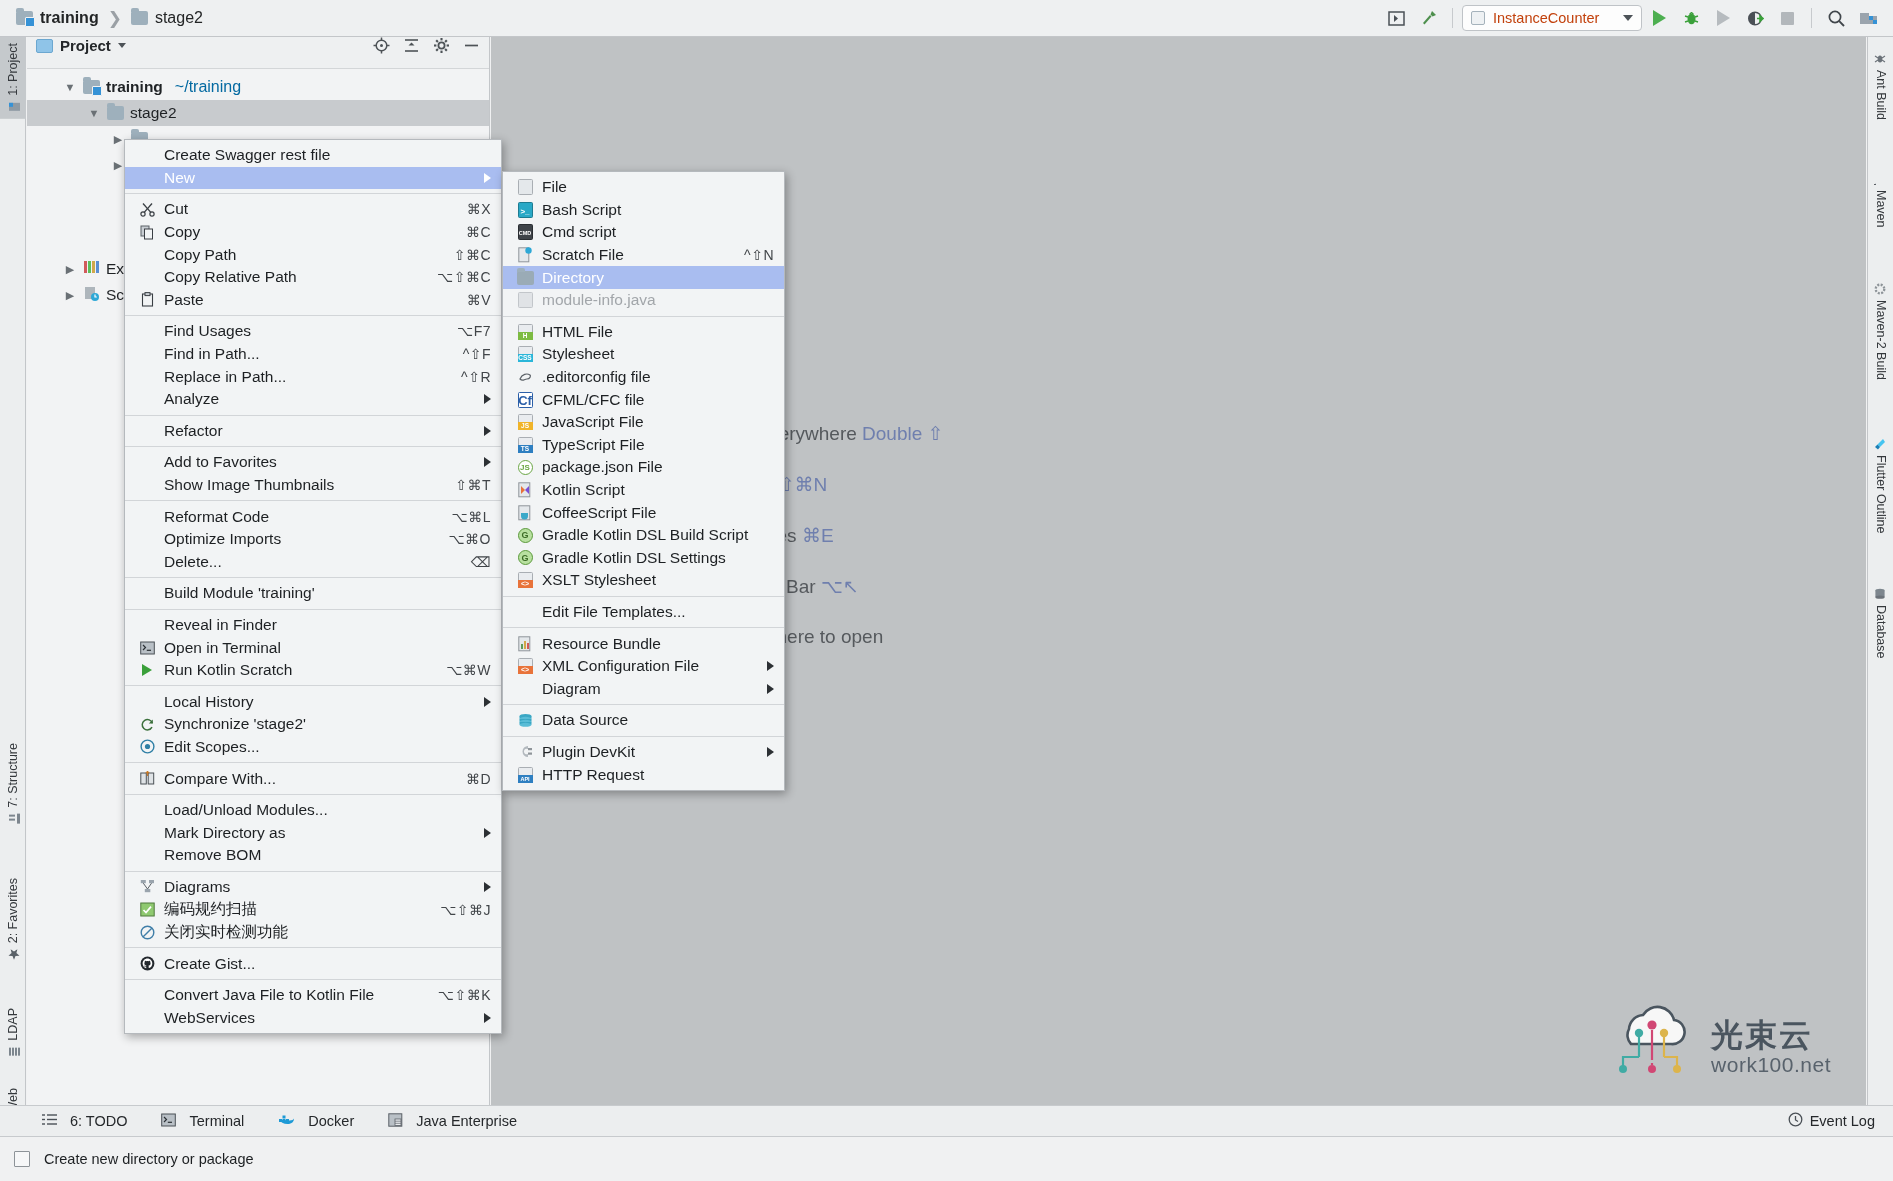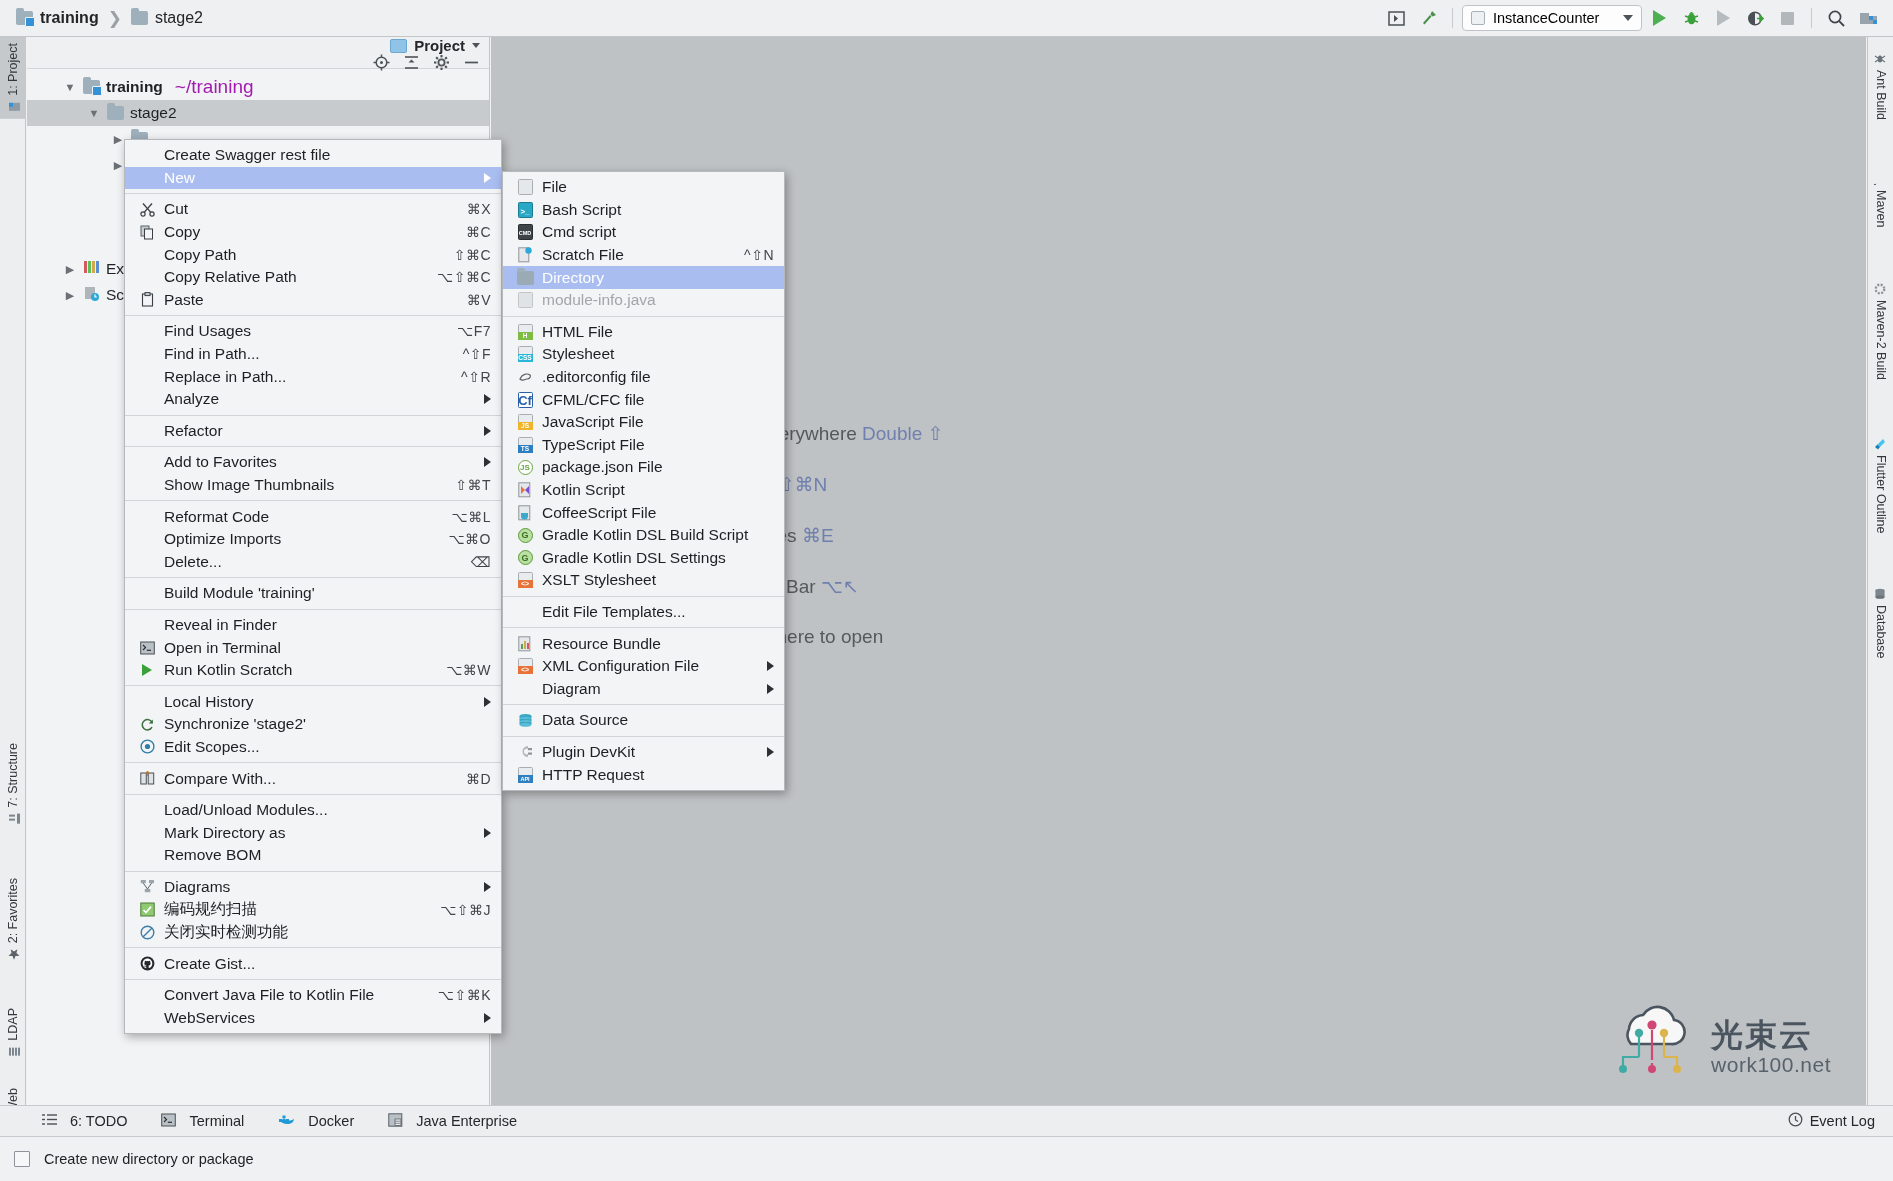--- a/index.html
+++ b/index.html
@@ -44,21 +44,21 @@
   .nav-right { margin-left: auto; display: flex; align-items: center; gap: 2px; padding-right: 10px; }
   .tb-btn {
     width: 30px; height: 28px; display: flex; align-items: center; justify-content: center;
     border-radius: 3px; color: #4a5056;
   }
   .vsep { width: 1px; height: 20px; background: #c7cacd; margin: 0 7px; }
   .runconfig {
     display: flex; align-items: center; gap: 8px;
     height: 26px; min-width: 180px; padding: 0 8px;
     background: #fdfdfd; border: 1px solid #bfc3c7; border-radius: 4px;
-    font-size: 14.5px; color: #000000;
+    font-size: 14.5px; color: #c2410c;
   }
   .rc-ico { width: 14px; height: 14px; border: 1.6px solid #a5b2bb; border-radius: 2px; background: #eef1f3; }
   .caret { width: 0; height: 0; border-left: 5px solid transparent; border-right: 5px solid transparent; border-top: 6px solid #4d5358; }
   .play-green { width: 0; height: 0; border-top: 8px solid transparent; border-bottom: 8px solid transparent; border-left: 13px solid #4caf50; }
   .play-grey  { width: 0; height: 0; border-top: 8px solid transparent; border-bottom: 8px solid transparent; border-left: 13px solid #b6bbbf; }
   .stop-sq { width: 13px; height: 13px; background: #b2b7bb; border-radius: 1px; }
 
   
   .leftstrip {
     position: absolute; left: 0; top: 37px; width: 26px; height: 1107px;
@@ -80,35 +80,35 @@
     position: absolute; right: 0; top: 37px; width: 26px; height: 1107px;
     background: #eceeef; border-left: 1px solid #c3c6c9;
   }
 
   
   .projpanel {
     position: absolute; left: 27px; top: 37px; width: 463px; height: 1085px;
     background: #f2f3f4; border-right: 1px solid #c3c6c9;
   }
   .panel-head {
-    height: 32px; display: flex; align-items: flex-end; padding: 0 9px;
-    border-bottom: 1px solid #d3d6d8; background: #eef0f1; flex-direction: column;
+    height: 32px; display: flex; align-items: flex-start; padding: 0 9px;
+    border-bottom: 1px solid #d3d6d8; background: #eef0f1;
   }
   .panel-title { display: flex; align-items: center; gap: 7px; font-size: 15px; font-weight: bold; color: #24272a; }
   .panel-ico { width: 17px; height: 14px; background: #8fc4e8; border-radius: 2px; border: 1px solid #6ba7d0; }
   .panel-actions { margin-left: auto; display: flex; align-items: center; gap: 13px; color: #4d5357; }
 
   .tree { padding-top: 5px; font-size: 15.5px; color: #1f2225; }
   .trow { display: flex; align-items: center; height: 26px; padding-left: 8px; gap: 6px; white-space: nowrap; }
   .trow.sel { background: #c8cbce; }
   .arrow { width: 14px; display: inline-block; color: #6a7075; font-size: 11px; text-align: center; }
   .arrow.open::before { content: "\25BC"; }
   .arrow.closed::before { content: "\25B6"; }
   .tlabel.b { font-weight: bold; }
-  .tpath { color: #a21caf; font-weight: normal; margin-left: 6px; font-size: 19px; }
+  .tpath { color: #0369a1; font-weight: normal; margin-left: 6px; font-size: 16px; }
 
   
   .editor {
     position: absolute; left: 491px; top: 37px; right: 27px; height: 1085px;
     background: #bfc2c4;
   }
   .hints { position: absolute; left: 200px; top: 385px; }
   .hint { font-size: 19px; color: #55595d; margin-bottom: 28px; }
   .hint .k { color: #6f7fae; }
 

